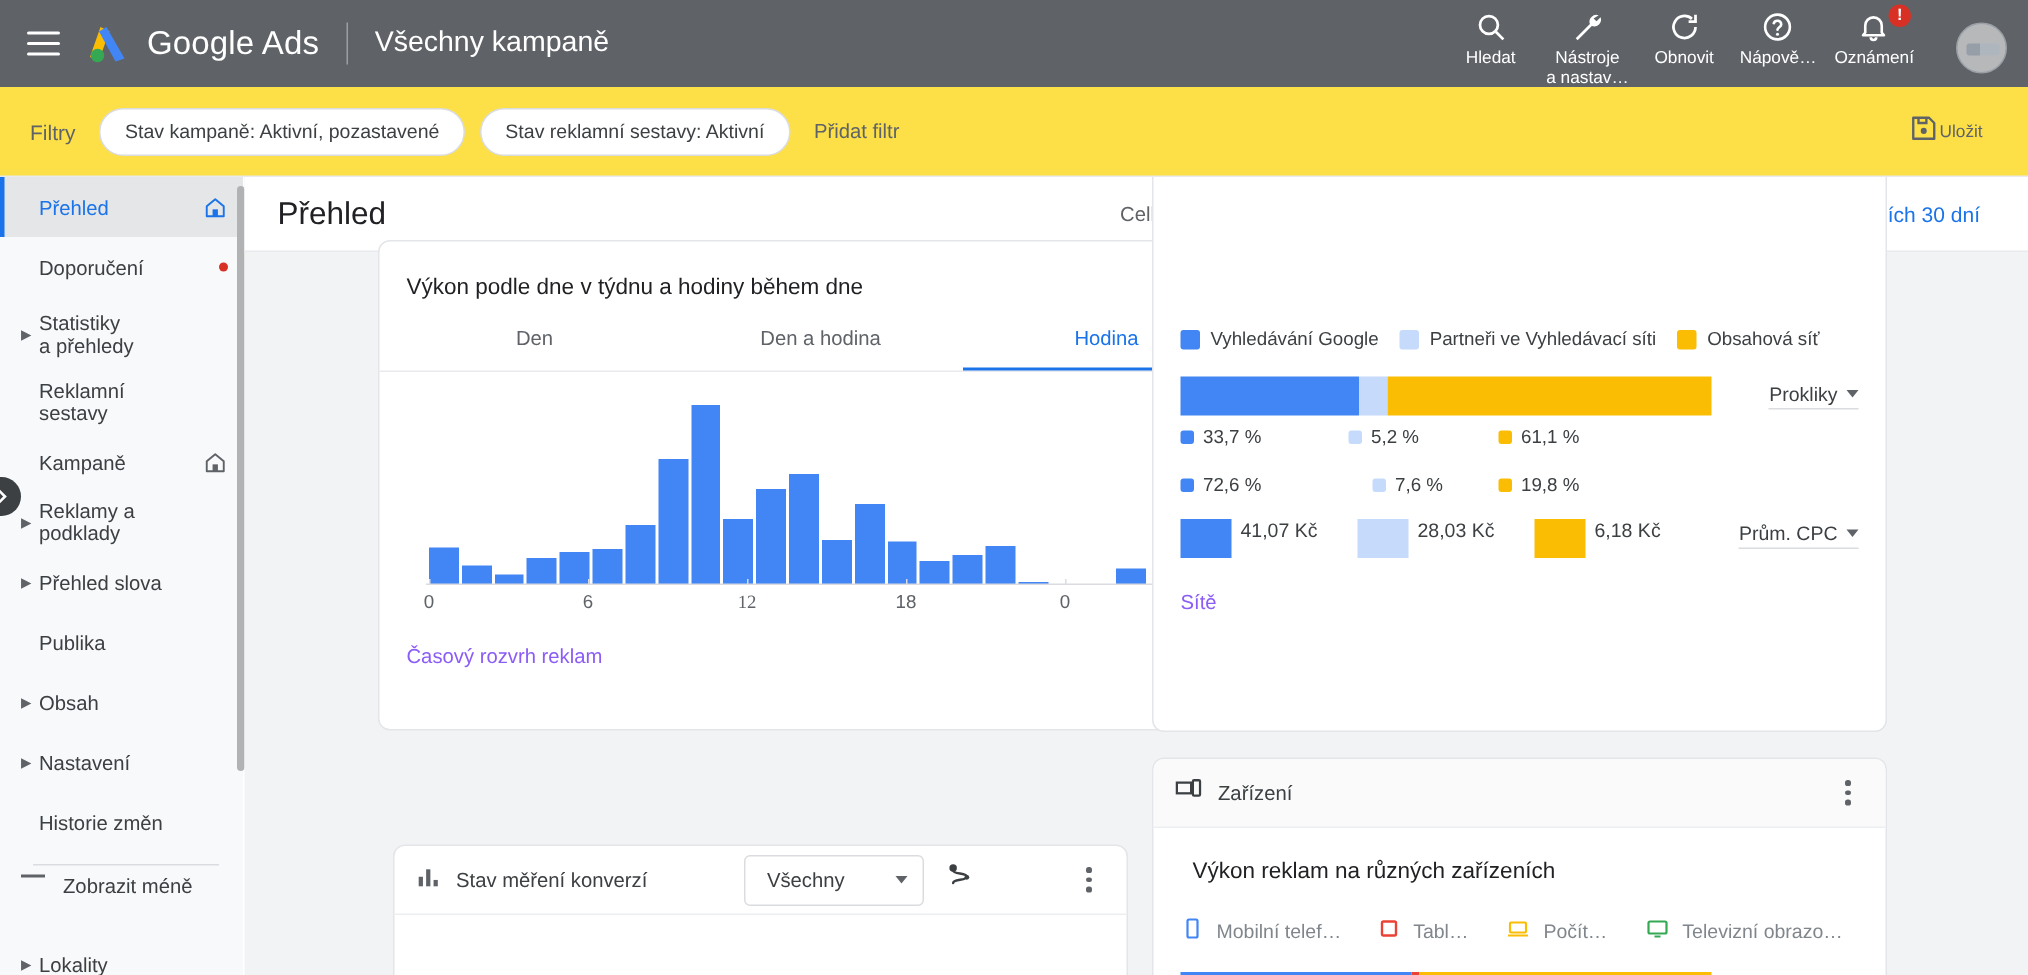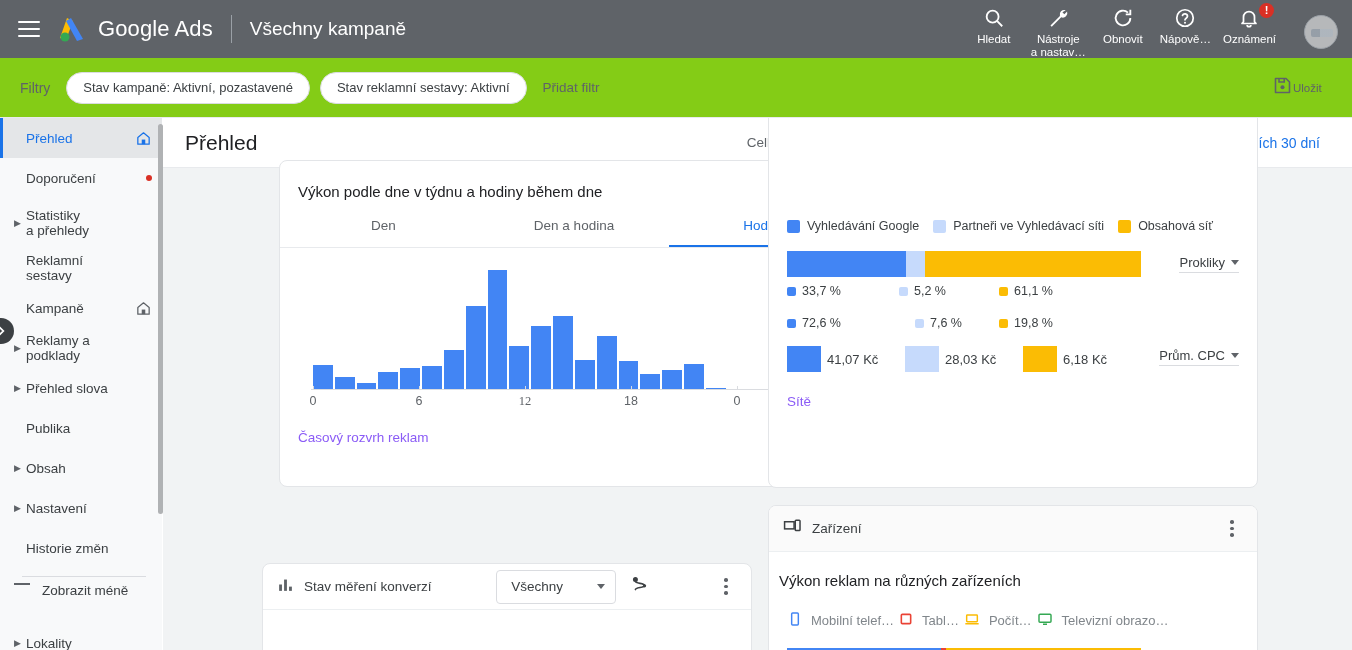--- a/index.html
+++ b/index.html
@@ -39,21 +39,21 @@
     width: 34px; height: 34px; border-radius: 50%; background: #b6b8ba;
     margin: 0 14px 0 22px; align-self: center; border: 1px solid #9aa0a6;
     position: relative; overflow: hidden;
   }
   .avatar::after { content:""; position:absolute; left:6px; top:13px; width:22px; height:8px;
     background: linear-gradient(90deg,#7c8a99 0 40%, #a8b4c0 40% 100%); opacity:.55; border-radius:2px;}
 
   
   .filterbar {
     position: absolute; top: 58px; left: 0; width: 1352px; height: 60px;
-    background: #84cc16; display: flex; align-items: center;
+    background: #fde047; display: flex; align-items: center;
     border-bottom: 1px solid #e8eaed;
   }
   .filters-label { color: #5f6368; font-size: 14px; margin-left: 20px; margin-right: 16px; }
   .chip {
     height: 32px; border: 1px solid #dadce0; border-radius: 16px; padding: 0 16px;
     display: flex; align-items: center; color: #3c4043; font-size: 13px;
     margin-right: 10px; white-space: nowrap; cursor: pointer; background:#fff;
   }
   .addfilter { color: #5f6368; font-size: 13.5px; margin-left: 6px; cursor: pointer; }
   .savebtn {
@@ -124,21 +124,21 @@
   .card-hdr {
     height: 46px; display: flex; align-items: center; padding: 0 14px;
     border-bottom: 1px solid #eceff1;
   }
   .card-hdr-title { font-size: 13.5px; color: #3c4043; margin-left: 10px; }
   .kebab { margin-left: auto; width: 22px; display: flex; flex-direction: column; align-items: center;
     gap: 3px; cursor: pointer; }
   .kebab i { width: 3.5px; height: 3.5px; border-radius: 50%; background: #5f6368; display: block; }
 
   
-  #card-hour { left: 116px; top: -8px; width: 590px; height: 327px; }
+  #card-hour { left: 89px; top: -8px; width: 590px; height: 327px; }
   .hour-title { font-size: 15px; color: #202124; padding: 22px 0 0 18px; }
   .tabs { display: flex; margin-top: 18px; padding: 0 8px; border-bottom: 1px solid #e8eaed; }
   .tab { flex: 1; text-align: center; font-size: 13.5px; color: #5f6368; padding-bottom: 12px; cursor: pointer; }
   .tab.active { color: #1a73e8; border-bottom: 2.5px solid #1a73e8; }
   .chartwrap { position: relative; margin: 22px 18px 0 18px; height: 120px; }
   .bars { position: absolute; left: 15px; right: 15px; bottom: 0; height: 120px;
     display: flex; align-items: flex-end; gap: 2px; }
   .bar { flex: 1; background: #4285f4; }
   .axisline { position: absolute; left: 13px; right: 13px; bottom: 0; height: 1px; background: #dadce0; }
   .axis-ticks { position: relative; margin: 0 18px; height: 22px; }
@@ -163,28 +163,28 @@
   .stackbar { height: 26px; display: flex; width: 354px; }
   .metric-line { display: flex; align-items: center; }
   .mlabel {
     margin-left: auto; font-size: 13px; color: #3c4043; border-bottom: 1px solid #dadce0;
     padding-bottom: 2px; display: flex; align-items: center; gap: 6px; cursor: pointer;
   }
   .pcts { position: relative; width: 354px; height: 20px; margin-top: 7px; }
   .pct { position: absolute; display: flex; align-items: center; gap: 6px; font-size: 12.5px; color: #3c4043; }
   .pct .sw { width: 9px; height: 9px; flex: 0 0 9px; }
   .cpc-row { display: flex; align-items: center; width: 354px; margin-top: 4px; }
-  .cpc-item { display: flex; align-items: center; flex: 1; }
+  .cpc-item { display: flex; flex: 1; }
   .cpc-sw { width: 34px; height: 26px; }
   .cpc-val { font-size: 13px; color: #3c4043; margin-left: 6px; white-space: nowrap; }
 
   
   #card-dev { left: 605px; top: 337px; width: 490px; height: 230px; }
-  .dev-sub { font-size: 15px; color: #202124; padding: 20px 0 0 10px; }
-  .dev-legend { display: flex; padding: 0 18px; margin-top: 22px; gap: 4px; }
+  .dev-sub { font-size: 15px; color: #202124; padding: 20px 0 0 10px; margin-left: 16px; }
+  .dev-legend { display: flex; padding: 0 18px; margin-top: 22px; gap: 24px; }
   .dev-lg { display: flex; align-items: center; gap: 8px; font-size: 13px; color: #80868b; white-space: nowrap; }
   .caret-dn { width: 0; height: 0; border-left: 4.5px solid transparent; border-right: 4.5px solid transparent;
     border-top: 5px solid #5f6368; }
 </style>
 </head>
 <body>
 
 <div class="app">
 
   <div class="topbar">

